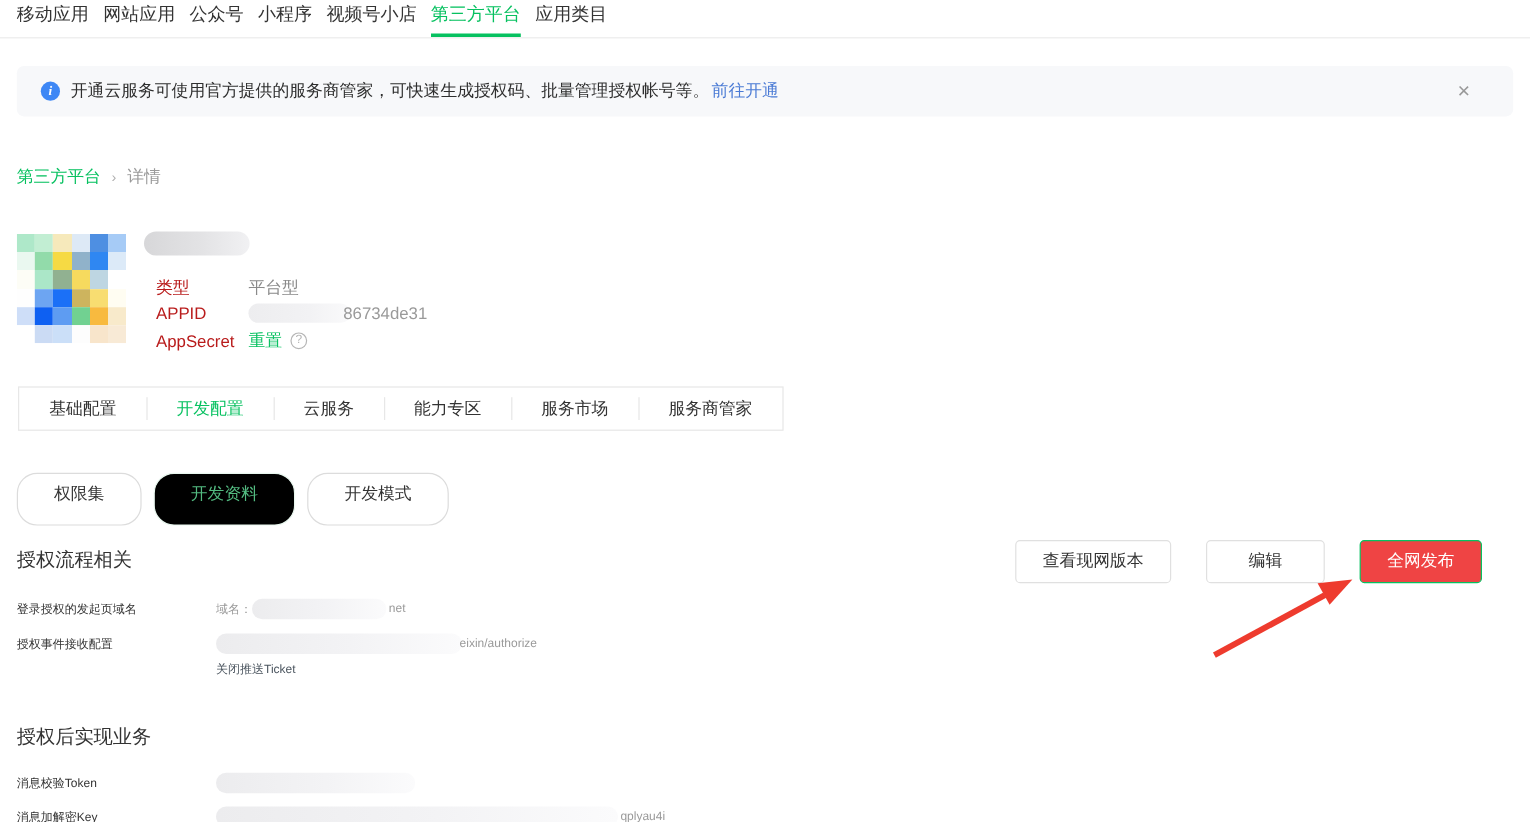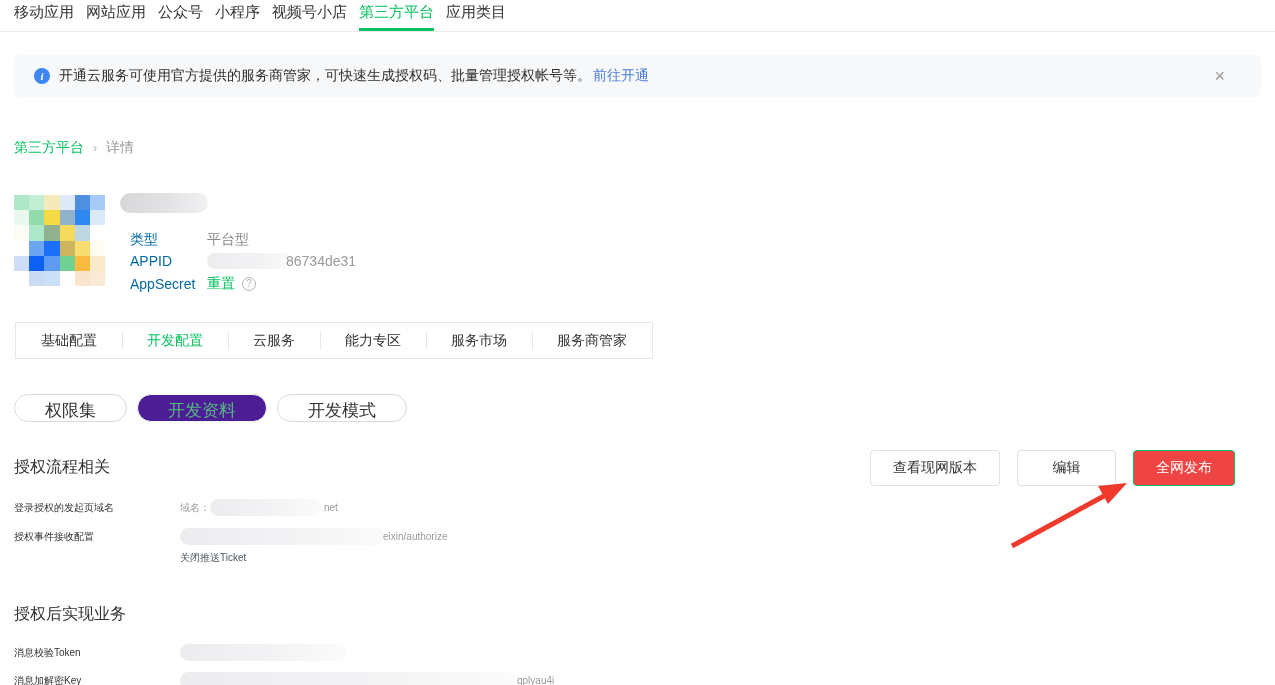--- a/index.html
+++ b/index.html
@@ -42,21 +42,21 @@
     width:91px; height:91px; display:grid;
     grid-template-columns:repeat(6,1fr); grid-template-rows:repeat(6,1fr);
     overflow:hidden; flex:0 0 auto;
   }
   .profile-info { margin-left:15px; position:relative; width:420px; }
   .name-blur {
     position:absolute; top:-2px; left:0; width:88px; height:20px; border-radius:10px;
     background:linear-gradient(90deg,#d7d7d9 0%,#e3e3e5 55%,#f1f1f3 100%);
   }
   .p-row { position:absolute; left:10px; display:flex; font-size:14px; align-items:center; }
-  .p-label { width:77px; color:#0369a1; }
+  .p-label { width:77px; color:#b91c1c; }
   .p-value { color:#9a9a9a; display:flex; align-items:center; }
   .appid-blur {
     width:85px; height:16px; border-radius:8px; margin-right:-6px;
     background:linear-gradient(90deg,#ededef 0%,#f2f2f4 60%,#fafafb 100%);
   }
   .reset-link { color:#07c160; cursor:pointer; }
   .help-icon {
     width:14px; height:14px; border-radius:50%; border:1px solid #b5b5b5; color:#b5b5b5;
     font-size:10px; line-height:12px; text-align:center; margin-left:7px; cursor:pointer;
   }
@@ -66,30 +66,30 @@
     position:absolute; top:322px; left:15px; height:37px; display:inline-flex;
     border:1px solid #e7e7e7; background:#fff; align-items:stretch;
   }
   .tab { position:relative; padding:0 25px; font-size:14px; line-height:35px; color:#333; cursor:pointer; white-space:nowrap; }
   .tab + .tab::before { content:""; position:absolute; left:0; top:8px; height:19px; width:1px; background:#e7e7e7; }
   .tab.active { color:#07c160; }
 
   
   .pillrow { position:absolute; top:394px; left:14px; display:flex; gap:10px; }
   .pill {
-    height:28px; line-height:32px; padding:0 30px; border:1px solid #dcdcdc; border-radius:17px;
-    font-size:17px; color:#333; background:#fff; cursor:pointer; white-space:nowrap;
-  }
-  .pill.active { border-color:#e9f7ef; background:#4c1d95; color:#53bb81; }
+    height:44px; line-height:32px; padding:0 30px; border:1px solid #dcdcdc; border-radius:17px;
+    font-size:14px; color:#333; background:#fff; cursor:pointer; white-space:nowrap;
+  }
+  .pill.active { border-color:#e9f7ef; background:#000000; color:#53bb81; }
 
   
   .section-title { position:absolute; left:14px; font-size:16px; color:#333; }
   .st-1 { top:457px; }
   .st-2 { top:604px; }
-  .actions { position:absolute; top:450px; right:40px; display:flex; gap:17px; }
+  .actions { position:absolute; top:450px; right:40px; display:flex; gap:29px; }
   .btn {
     height:36px; min-width:99px; padding:0 22px; border:1px solid #e0e0e0; border-radius:4px;
     background:#fff; font-size:14px; color:#333; cursor:pointer; display:flex;
     align-items:center; justify-content:center; white-space:nowrap;
     font-family:"Liberation Sans","DejaVu Sans",sans-serif;
   }
   .btn.primary { background:#ef4444; border-color:#07c160; color:#fff; min-width:102px; }
 
   
   .field-row { position:absolute; left:14px; display:flex; font-size:10px; align-items:center; }

